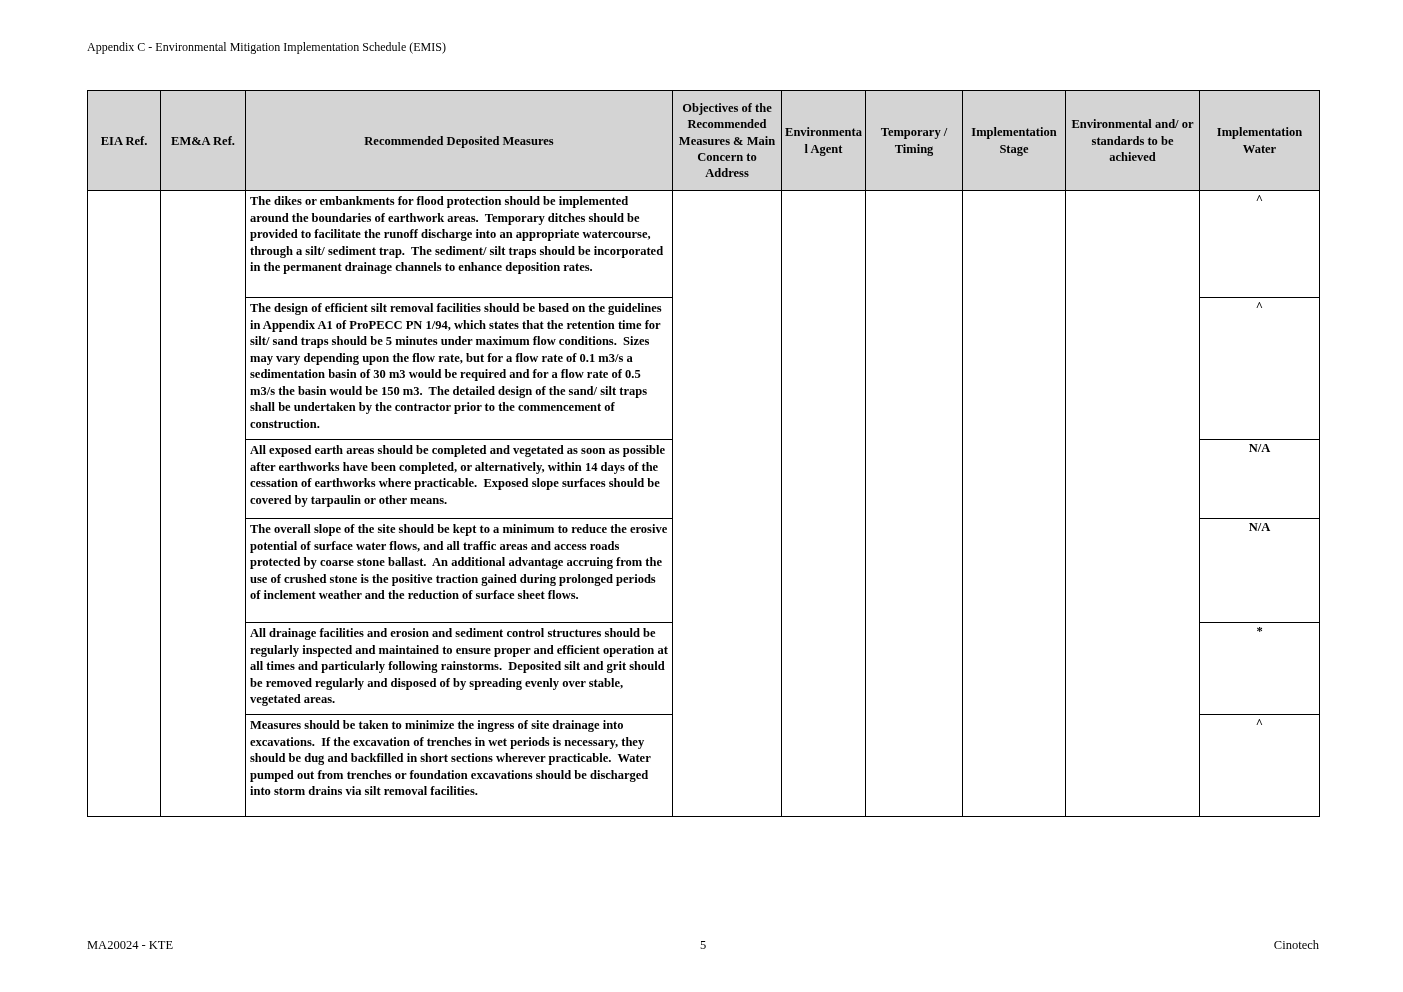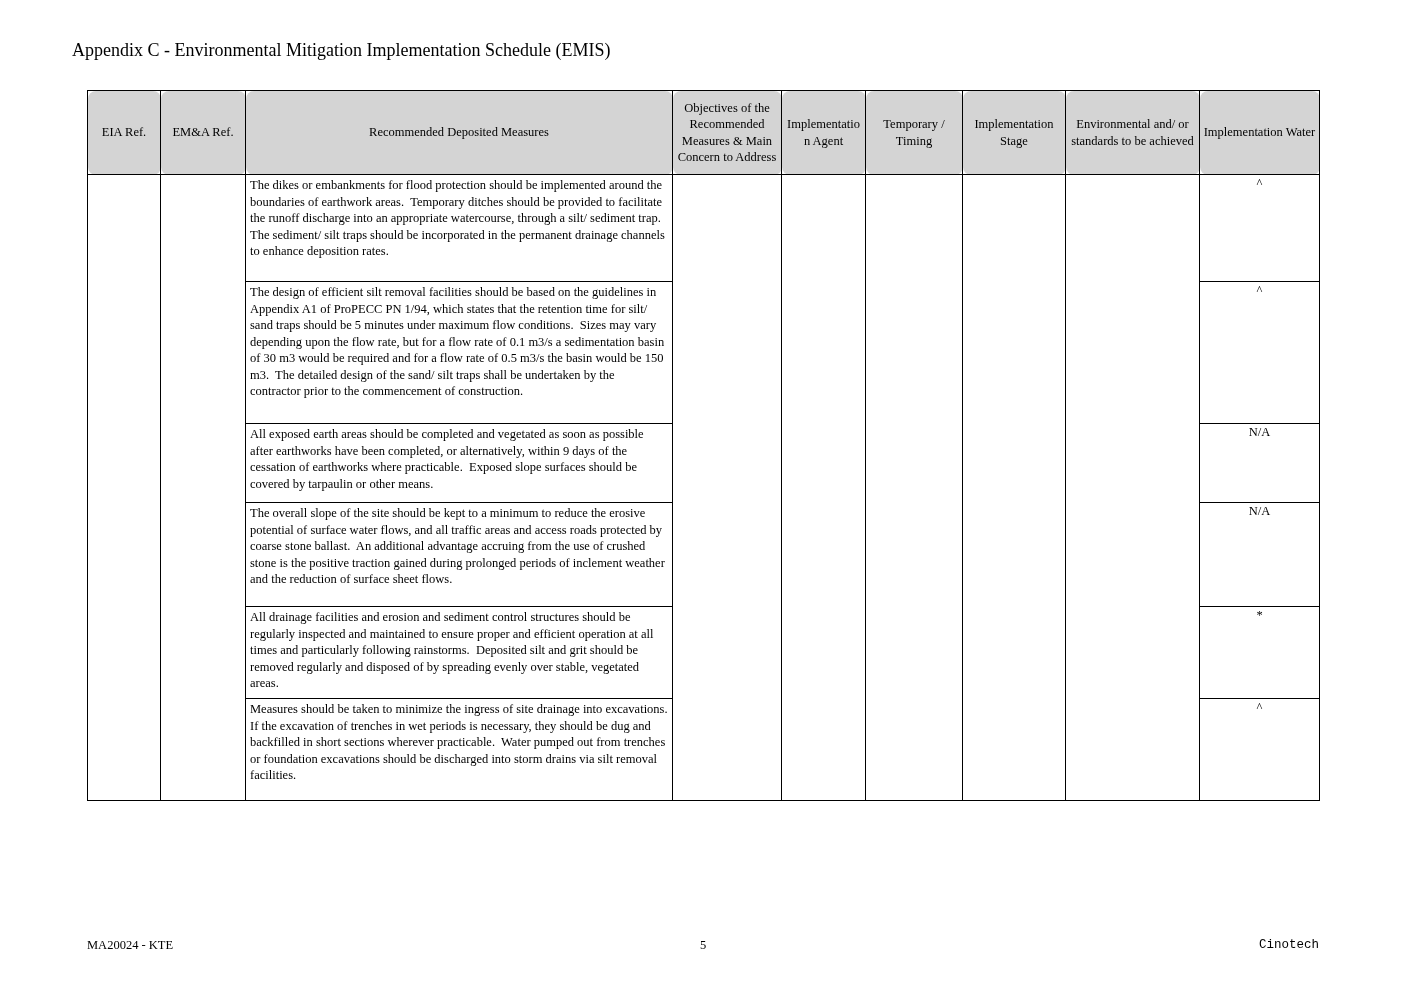--- a/index.html
+++ b/index.html
@@ -8,49 +8,49 @@
     padding: 0;
     background: #ffffff;
     width: 1403px;
     height: 992px;
     font-family: "Liberation Serif", serif;
     color: #000000;
     position: relative;
   }
   .doc-header {
     position: absolute;
-    left: 72px;
+    left: 87px;
     top: 40px;
-    font-size: 18px;
+    font-size: 12px;
   }
   table.emis-table {
     position: absolute;
     left: 87px;
     top: 90px;
     width: 1232px;
     border-collapse: collapse;
     table-layout: fixed;
   }
   table.emis-table th,
   table.emis-table td {
     border: 1px solid #000000;
     font-size: 12.5px;
     padding: 2px 4px;
     vertical-align: top;
+    font-weight: bold;
   }
   table.emis-table thead th {
     background: #d4d4d4;
-    font-weight: normal;
+    font-weight: bold;
     text-align: center;
     vertical-align: middle;
     height: 82px;
     padding: 9px 2px;
     overflow-wrap: anywhere;
     line-height: 1.3;
-    border-radius: 8px;
   }
   td.measure-cell {
     text-align: left;
     white-space: pre-wrap;
     line-height: 1.32;
   }
   td.status-cell {
     text-align: center;
     vertical-align: top;
     line-height: 1.1;
@@ -58,21 +58,21 @@
   td.empty-span-cell { background: #ffffff; }
   .doc-footer {
     position: absolute;
     left: 87px;
     top: 938px;
     width: 1232px;
     font-size: 12.5px;
   }
   .doc-footer .footer-left  { position: absolute; left: 0; text-align: right; }
   .doc-footer .footer-center{ position: absolute; left: 0; right: 0; text-align: center; }
-  .doc-footer .footer-right { position: absolute; right: 0; font-family: Liberation Mono, monospace; }
+  .doc-footer .footer-right { position: absolute; right: 0; }
 </style>
 </head>
 <body>
 
 <div class="doc-header">Appendix C - Environmental Mitigation Implementation Schedule (EMIS)</div>
 
 <table class="emis-table">
   <colgroup>
     <col style="width:73px">
     <col style="width:85px">
@@ -83,21 +83,21 @@
     <col style="width:103px">
     <col style="width:134px">
     <col style="width:120px">
   </colgroup>
   <thead>
     <tr>
       <th>EIA Ref.</th>
       <th>EM&amp;A Ref.</th>
       <th>Recommended Deposited Measures</th>
       <th>Objectives of the Recommended Measures &amp; Main Concern to Address</th>
-      <th>Implementation Agent</th>
+      <th>Environmental Agent</th>
       <th>Temporary / Timing</th>
       <th>Implementation Stage</th>
       <th>Environmental and/ or standards to be achieved</th>
       <th>Implementation Water</th>
     </tr>
   </thead>
   <tbody>
     <tr style="height:107px">
       <td class="empty-span-cell" rowspan="6"></td>
       <td class="empty-span-cell" rowspan="6"></td>
@@ -107,21 +107,21 @@
       <td class="empty-span-cell" rowspan="6"></td>
       <td class="empty-span-cell" rowspan="6"></td>
       <td class="empty-span-cell" rowspan="6"></td>
       <td class="status-cell">^</td>
     </tr>
     <tr style="height:142px">
       <td class="measure-cell">The design of efficient silt removal facilities should be based on the guidelines in Appendix A1 of ProPECC PN 1/94, which states that the retention time for silt/ sand traps should be 5 minutes under maximum flow conditions.  Sizes may vary depending upon the flow rate, but for a flow rate of 0.1 m3/s a sedimentation basin of 30 m3 would be required and for a flow rate of 0.5 m3/s the basin would be 150 m3.  The detailed design of the sand/ silt traps shall be undertaken by the contractor prior to the commencement of construction.</td>
       <td class="status-cell">^</td>
     </tr>
     <tr style="height:79px">
-      <td class="measure-cell">All exposed earth areas should be completed and vegetated as soon as possible after earthworks have been completed, or alternatively, within 9 days of the cessation of earthworks where practicable.  Exposed slope surfaces should be covered by tarpaulin or other means.</td>
+      <td class="measure-cell">All exposed earth areas should be completed and vegetated as soon as possible after earthworks have been completed, or alternatively, within 14 days of the cessation of earthworks where practicable.  Exposed slope surfaces should be covered by tarpaulin or other means.</td>
       <td class="status-cell">N/A</td>
     </tr>
     <tr style="height:104px">
       <td class="measure-cell">The overall slope of the site should be kept to a minimum to reduce the erosive potential of surface water flows, and all traffic areas and access roads protected by coarse stone ballast.  An additional advantage accruing from the use of crushed stone is the positive traction gained during prolonged periods of inclement weather and the reduction of surface sheet flows.</td>
       <td class="status-cell">N/A</td>
     </tr>
     <tr style="height:92px">
       <td class="measure-cell">All drainage facilities and erosion and sediment control structures should be regularly inspected and maintained to ensure proper and efficient operation at all times and particularly following rainstorms.  Deposited silt and grit should be removed regularly and disposed of by spreading evenly over stable, vegetated areas.</td>
       <td class="status-cell">*</td>
     </tr>

